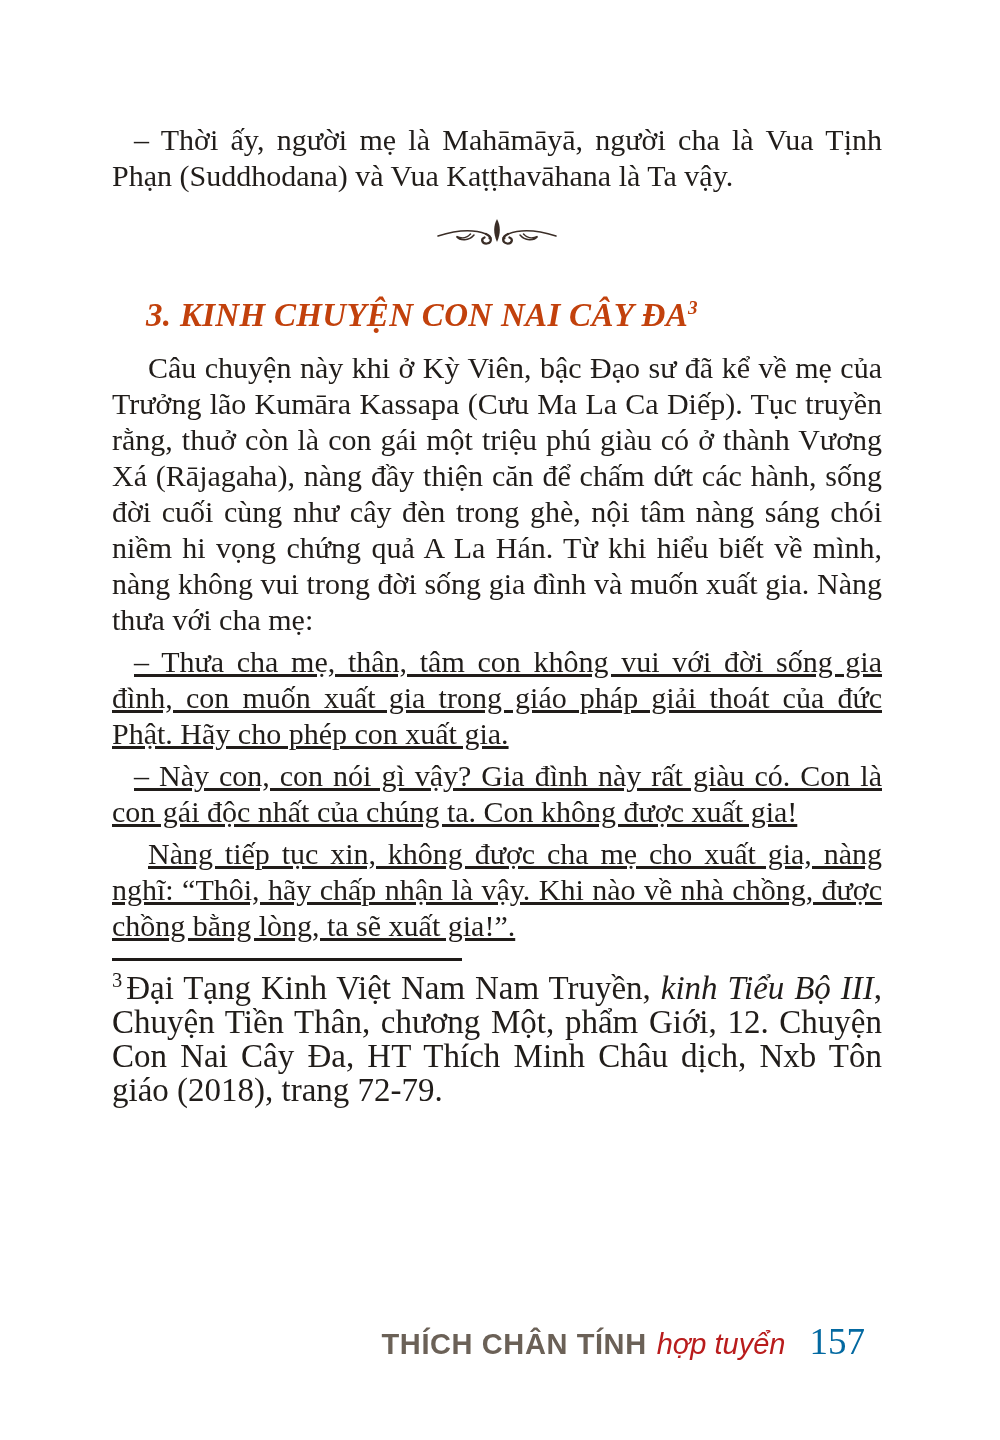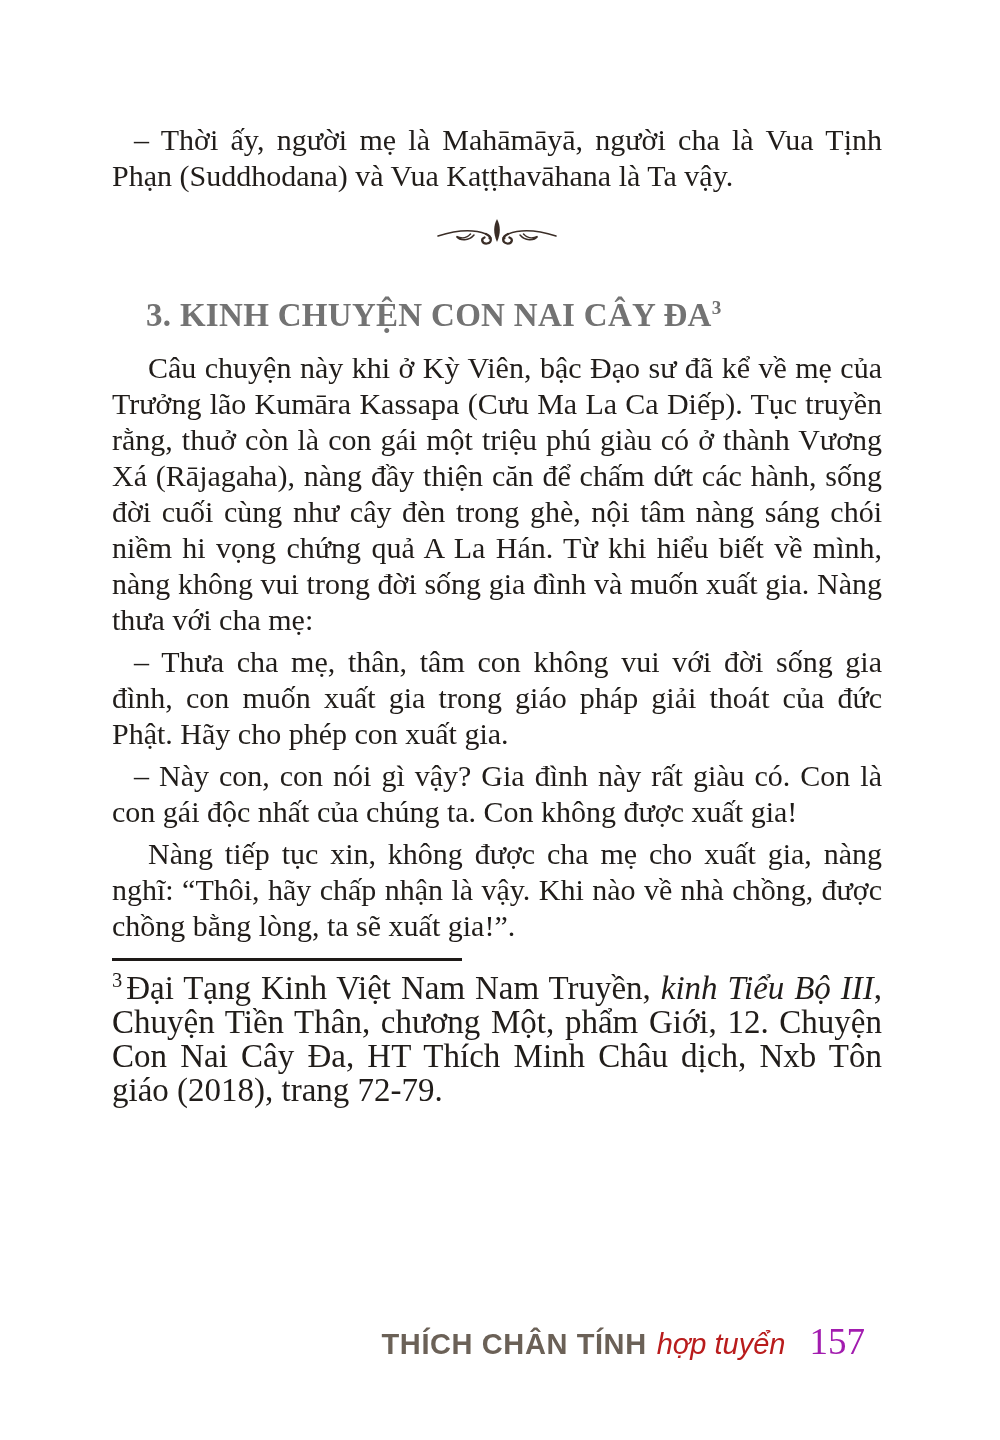--- a/index.html
+++ b/index.html
@@ -19,36 +19,37 @@
     color: #211d1a;
   }
   p.body {
     margin: 0;
     font-size: 30px;
     line-height: 36px;
     text-align: justify;
     text-indent: 36px;
   }
   p.body.dialog { text-indent: 22px; }
-  p.body + p.body { margin-top: 6px; }
+  p.body + p.body { margin-top: 6px; text-decoration: underline; }
 
   .ornament {
     margin-top: 22px;
     height: 32px;
     text-align: center;
   }
 
   h2.heading {
     margin: 44px 0 12px 0;
     padding-left: 34px;
     font-size: 33px;
     line-height: 46px;
     font-weight: bold;
-    color: #737373;
+    color: #c2410c;
     letter-spacing: 0.3px;
+    font-style: italic;
   }
   h2.heading sup {
     font-size: 58%;
     line-height: 0;
     vertical-align: super;
   }
 
   .footnote-block { margin-top: 14px; }
   .fn-rule {
     width: 350px;
@@ -86,21 +87,21 @@
   }
   .footer .collection {
     font-style: italic;
     font-size: 29px;
     color: #b91c1c;
     margin-left: 10px;
   }
   .footer .pageno {
     font-family: "Liberation Serif", "DejaVu Serif", serif;
     font-size: 37px;
-    color: #a21caf;
+    color: #0369a1;
     margin-left: 24px;
   }
 </style>
 </head>
 <body>
 
 <div class="page">
 
   <p class="body dialog">– Thời ấy, người mẹ là Mahāmāyā, người cha là Vua Tịnh Phạn (Suddhodana) và Vua Kaṭṭhavāhana là Ta vậy.</p>
 

